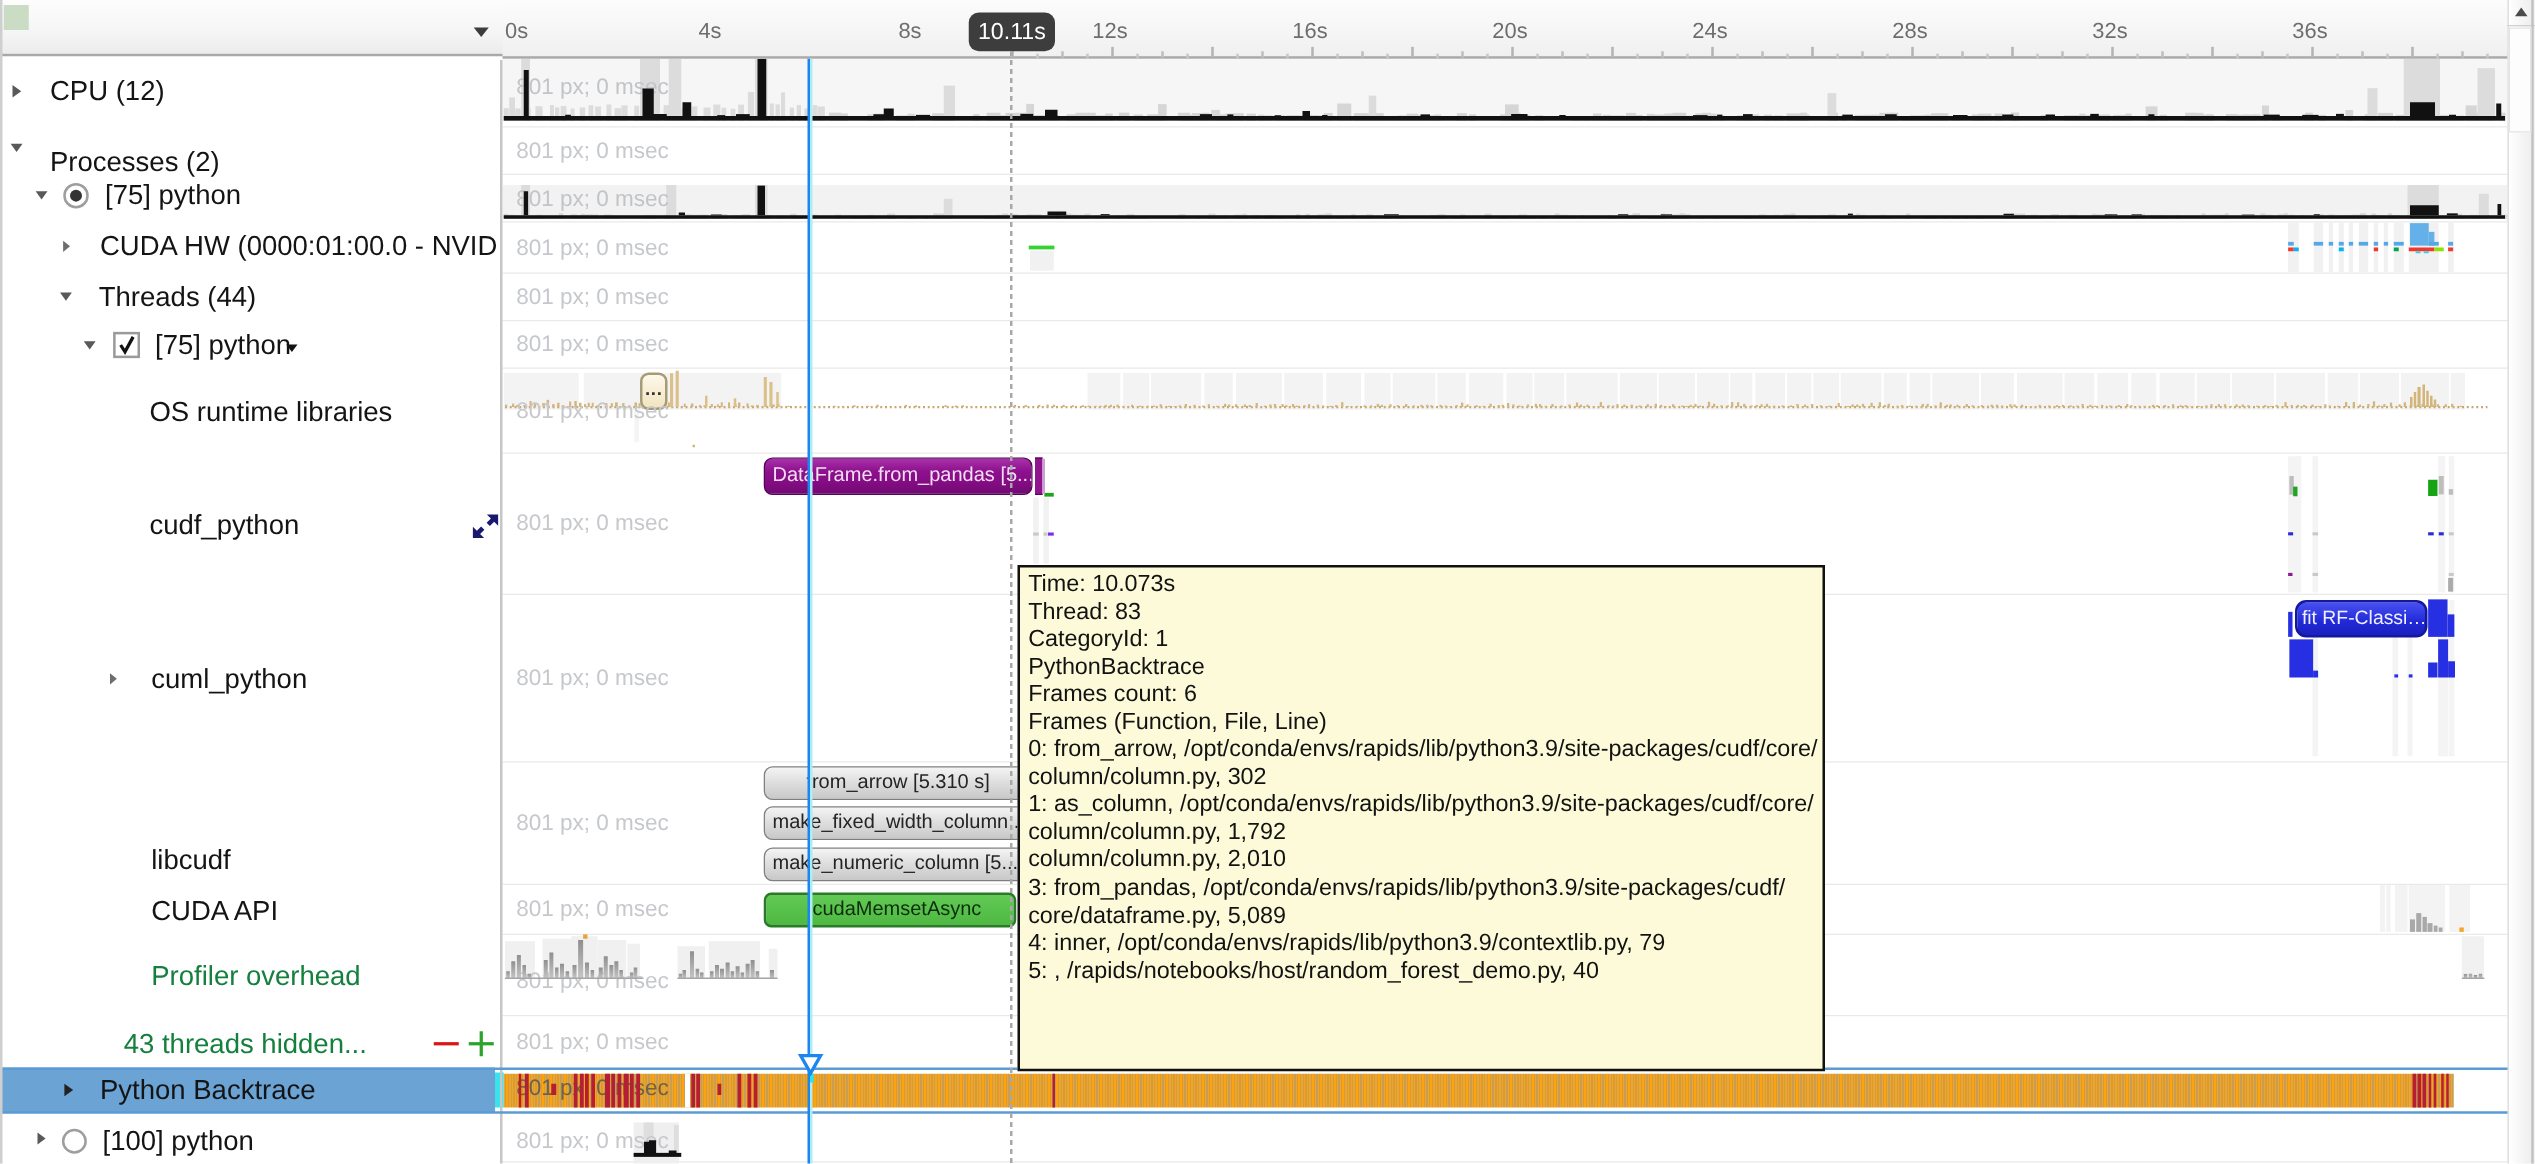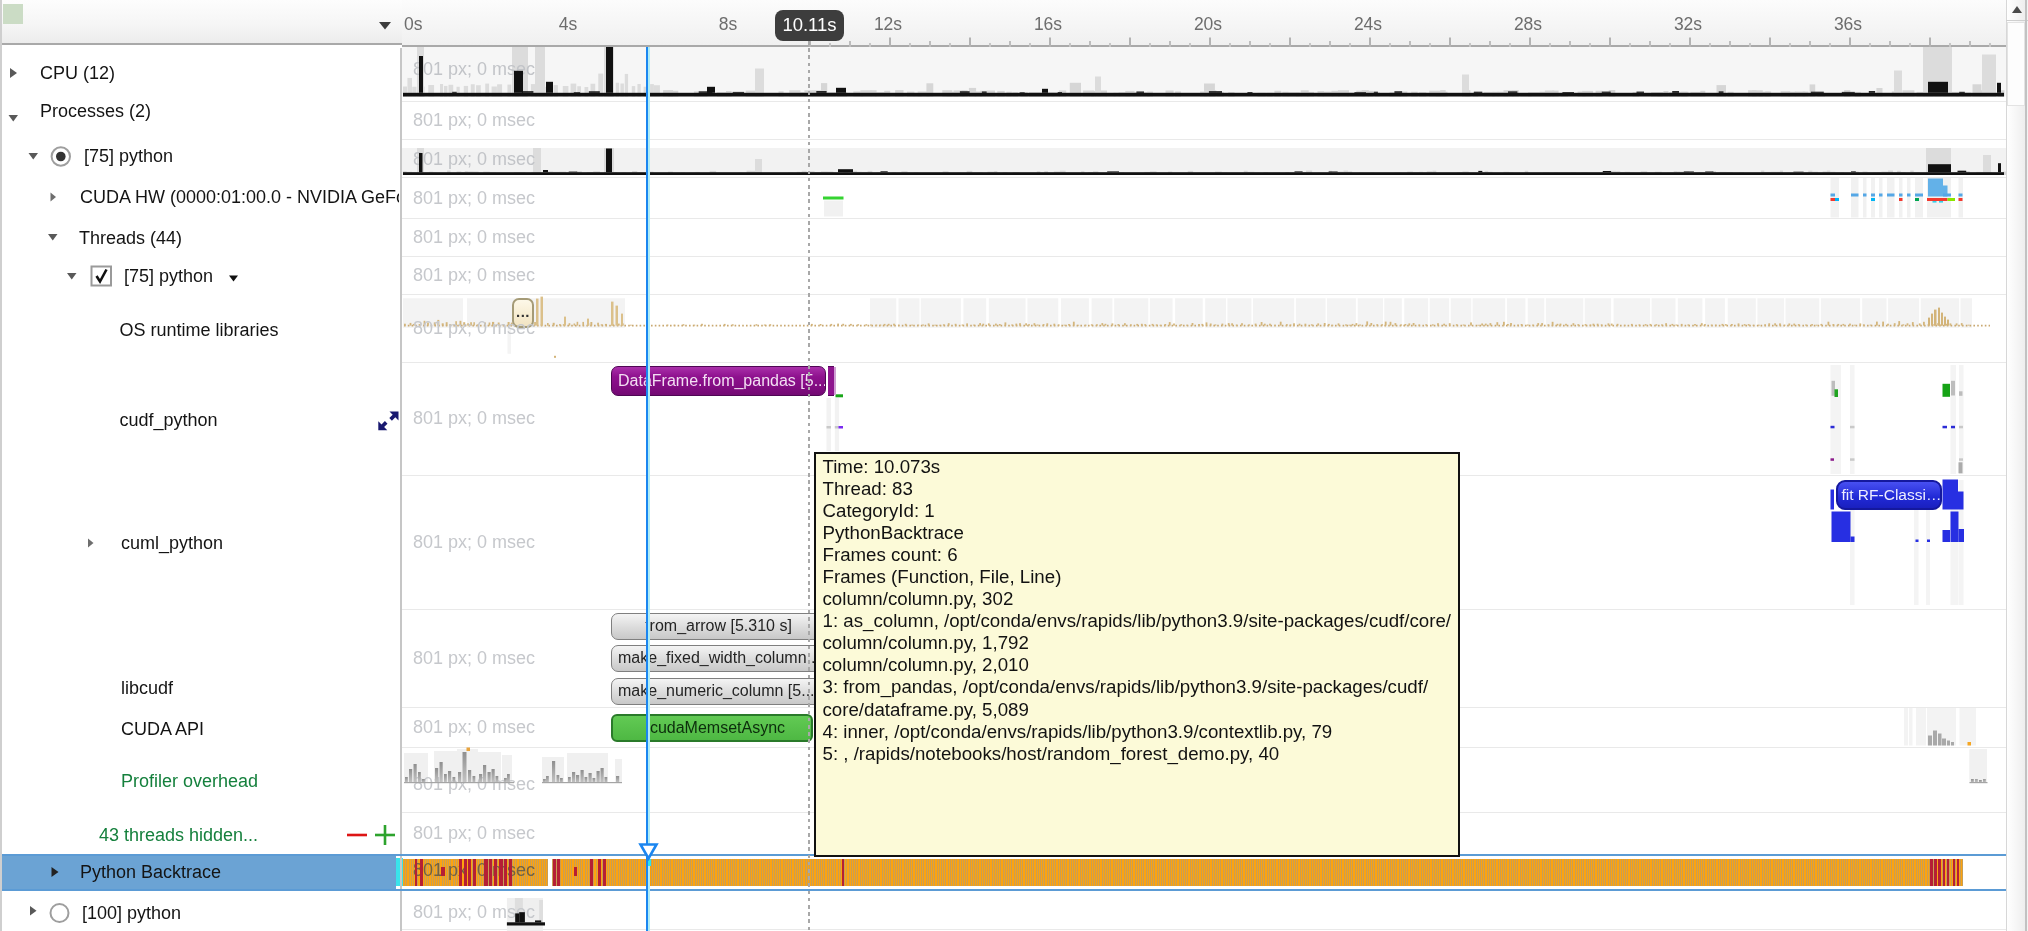--- a/index.html
+++ b/index.html
@@ -1,20 +1,20 @@
 <!DOCTYPE html>
 <html><head><meta charset="utf-8"><style>
 *{margin:0;padding:0;box-sizing:border-box}
 html,body{width:2028px;height:931px;overflow:hidden;background:#fff;font-family:"Liberation Sans",sans-serif}
 #root{position:relative;width:2028px;height:931px;overflow:hidden}
 .abs{position:absolute}
 #header{position:absolute;left:0;top:0;width:2006px;height:45px;background:linear-gradient(180deg,#fdfdfd,#f5f5f5 60%,#ececec);border-bottom:2.5px solid #a9a9a9}
 #greensq{position:absolute;left:3px;top:4px;width:20px;height:20px;background:#cbdcc5}
 #vdiv{position:absolute;left:400px;top:47.5px;width:2px;height:883.5px;background:#c6c6c6}
-.tl1{position:absolute;font-size:18px;color:#141414;white-space:nowrap;transform:translateY(-50%)}
+.tl1{position:absolute;font-size:22px;color:#141414;white-space:nowrap;transform:translateY(-50%)}
 #sblabels{position:absolute;left:0;top:0;width:399px;height:931px;overflow:hidden}
 .gray{color:#15803d}
 .rl{position:absolute;top:14px;width:60px;text-align:center;font-size:17.5px;color:#6d6d6d}
 #bubble{position:absolute;left:373px;top:10px;width:69px;height:31px;background:#3d3d3d;border-radius:8px;color:#fff;font-size:18.5px;text-align:center;line-height:30px}
 #ruler{position:absolute;left:402px;top:0;width:1604px;height:47px;background:linear-gradient(180deg,#fcfcfc,#f0f0f0);border-bottom:2.5px solid #a9a9a9}
 #tl{position:absolute;left:402px;top:47.5px;width:1603.5px;height:883.5px;background:#fff;overflow:hidden}
 .sep{position:absolute;left:402px;width:1603.5px;height:1.2px;background:#e9e9e9}
 .pxl{position:absolute;left:413px;height:22px;font-size:18px;color:#c6c8cc;white-space:nowrap;z-index:5}
 .bar{position:absolute;white-space:nowrap;overflow:hidden}
 #purplebar{left:611px;top:366px;width:215px;height:30px;background:linear-gradient(180deg,#c45ec4,#a421a4 30%,#8d128d 70%,#7a087a);border:1.5px solid #4f0654;border-radius:7px;color:#f3dff3;font-size:16px;line-height:27px;padding-left:6px;background:linear-gradient(180deg,#aa30aa,#8e118e 35%,#820c82 70%,#730a73);}
@@ -1171,21 +1171,21 @@
       <rect x="91.5" y="266.5" width="19.5" height="19" fill="#fff" stroke="#9a9a9a" stroke-width="2"></rect>
       <path d="M 96.5 276 L 100 281.5 L 106.5 269.5" fill="none" stroke="#111" stroke-width="2.6"></path>
       <rect x="347" y="833.7" width="20" height="2.6" fill="#dd1515"></rect>
       <rect x="375" y="833.7" width="20" height="2.6" fill="#2da32d"></rect>
       <rect x="383.7" y="825" width="2.6" height="20" fill="#2da32d"></rect>
       <path d="M389.5 411.5 L398.5 411.5 L398.5 420.5 L395.3 417.3 L391.9 420.7 L389.3 418.1 L392.7 414.7 Z" fill="#191970"></path>
       <path d="M387.3 430.3 L378.3 430.3 L378.3 421.3 L381.5 424.5 L384.9 421.1 L387.5 423.7 L384.1 427.1 Z" fill="#191970"></path>
     </svg>
     <div id="sblabels">
       <div class="tl1" style="left:40px;top:73px">CPU (12)</div>
-      <div class="tl1" style="left:40px;top:111px">Processes (2)</div>
+      <div class="tl1" style="left:40px;top:130px">Processes (2)</div>
       <div class="tl1" style="left:84px;top:156px">[75] python</div>
       <div class="tl1" style="left:80px;top:197px">CUDA HW (0000:01:00.0 - NVIDIA GeFor</div>
       <div class="tl1" style="left:79px;top:238px">Threads (44)</div>
       <div class="tl1" style="left:124px;top:276px">[75] python</div>
       <div class="tl1" style="left:119.5px;top:329.5px">OS runtime libraries</div>
       <div class="tl1" style="left:119.5px;top:420px">cudf_python</div>
       <div class="tl1" style="left:121px;top:543px">cuml_python</div>
       <div class="tl1" style="left:121px;top:688px">libcudf</div>
       <div class="tl1" style="left:121px;top:728.5px">CUDA API</div>
       <div class="tl1 gray" style="left:121px;top:781px">Profiler overhead</div>
@@ -1194,20 +1194,21 @@
       <div class="tl1" style="left:82px;top:913px">[100] python</div>
     </div>
 <div id="vdiv"></div>
 <div id="tooltip">
       <div>Time: 10.073s</div>
       <div>Thread: 83</div>
       <div>CategoryId: 1</div>
       <div>PythonBacktrace</div>
       <div>Frames count: 6</div>
       <div>Frames (Function, File, Line)</div>
+      <div>0: from_arrow, /opt/conda/envs/rapids/lib/python3.9/site-packages/cudf/core/</div>
       <div>column/column.py, 302</div>
       <div>1: as_column, /opt/conda/envs/rapids/lib/python3.9/site-packages/cudf/core/</div>
       <div>column/column.py, 1,792</div>
       <div>column/column.py, 2,010</div>
       <div>3: from_pandas, /opt/conda/envs/rapids/lib/python3.9/site-packages/cudf/</div>
       <div>core/dataframe.py, 5,089</div>
       <div>4: inner, /opt/conda/envs/rapids/lib/python3.9/contextlib.py, 79</div>
       <div>5: , /rapids/notebooks/host/random_forest_demo.py, 40</div>
     </div>
 <div id="sbar"></div>

